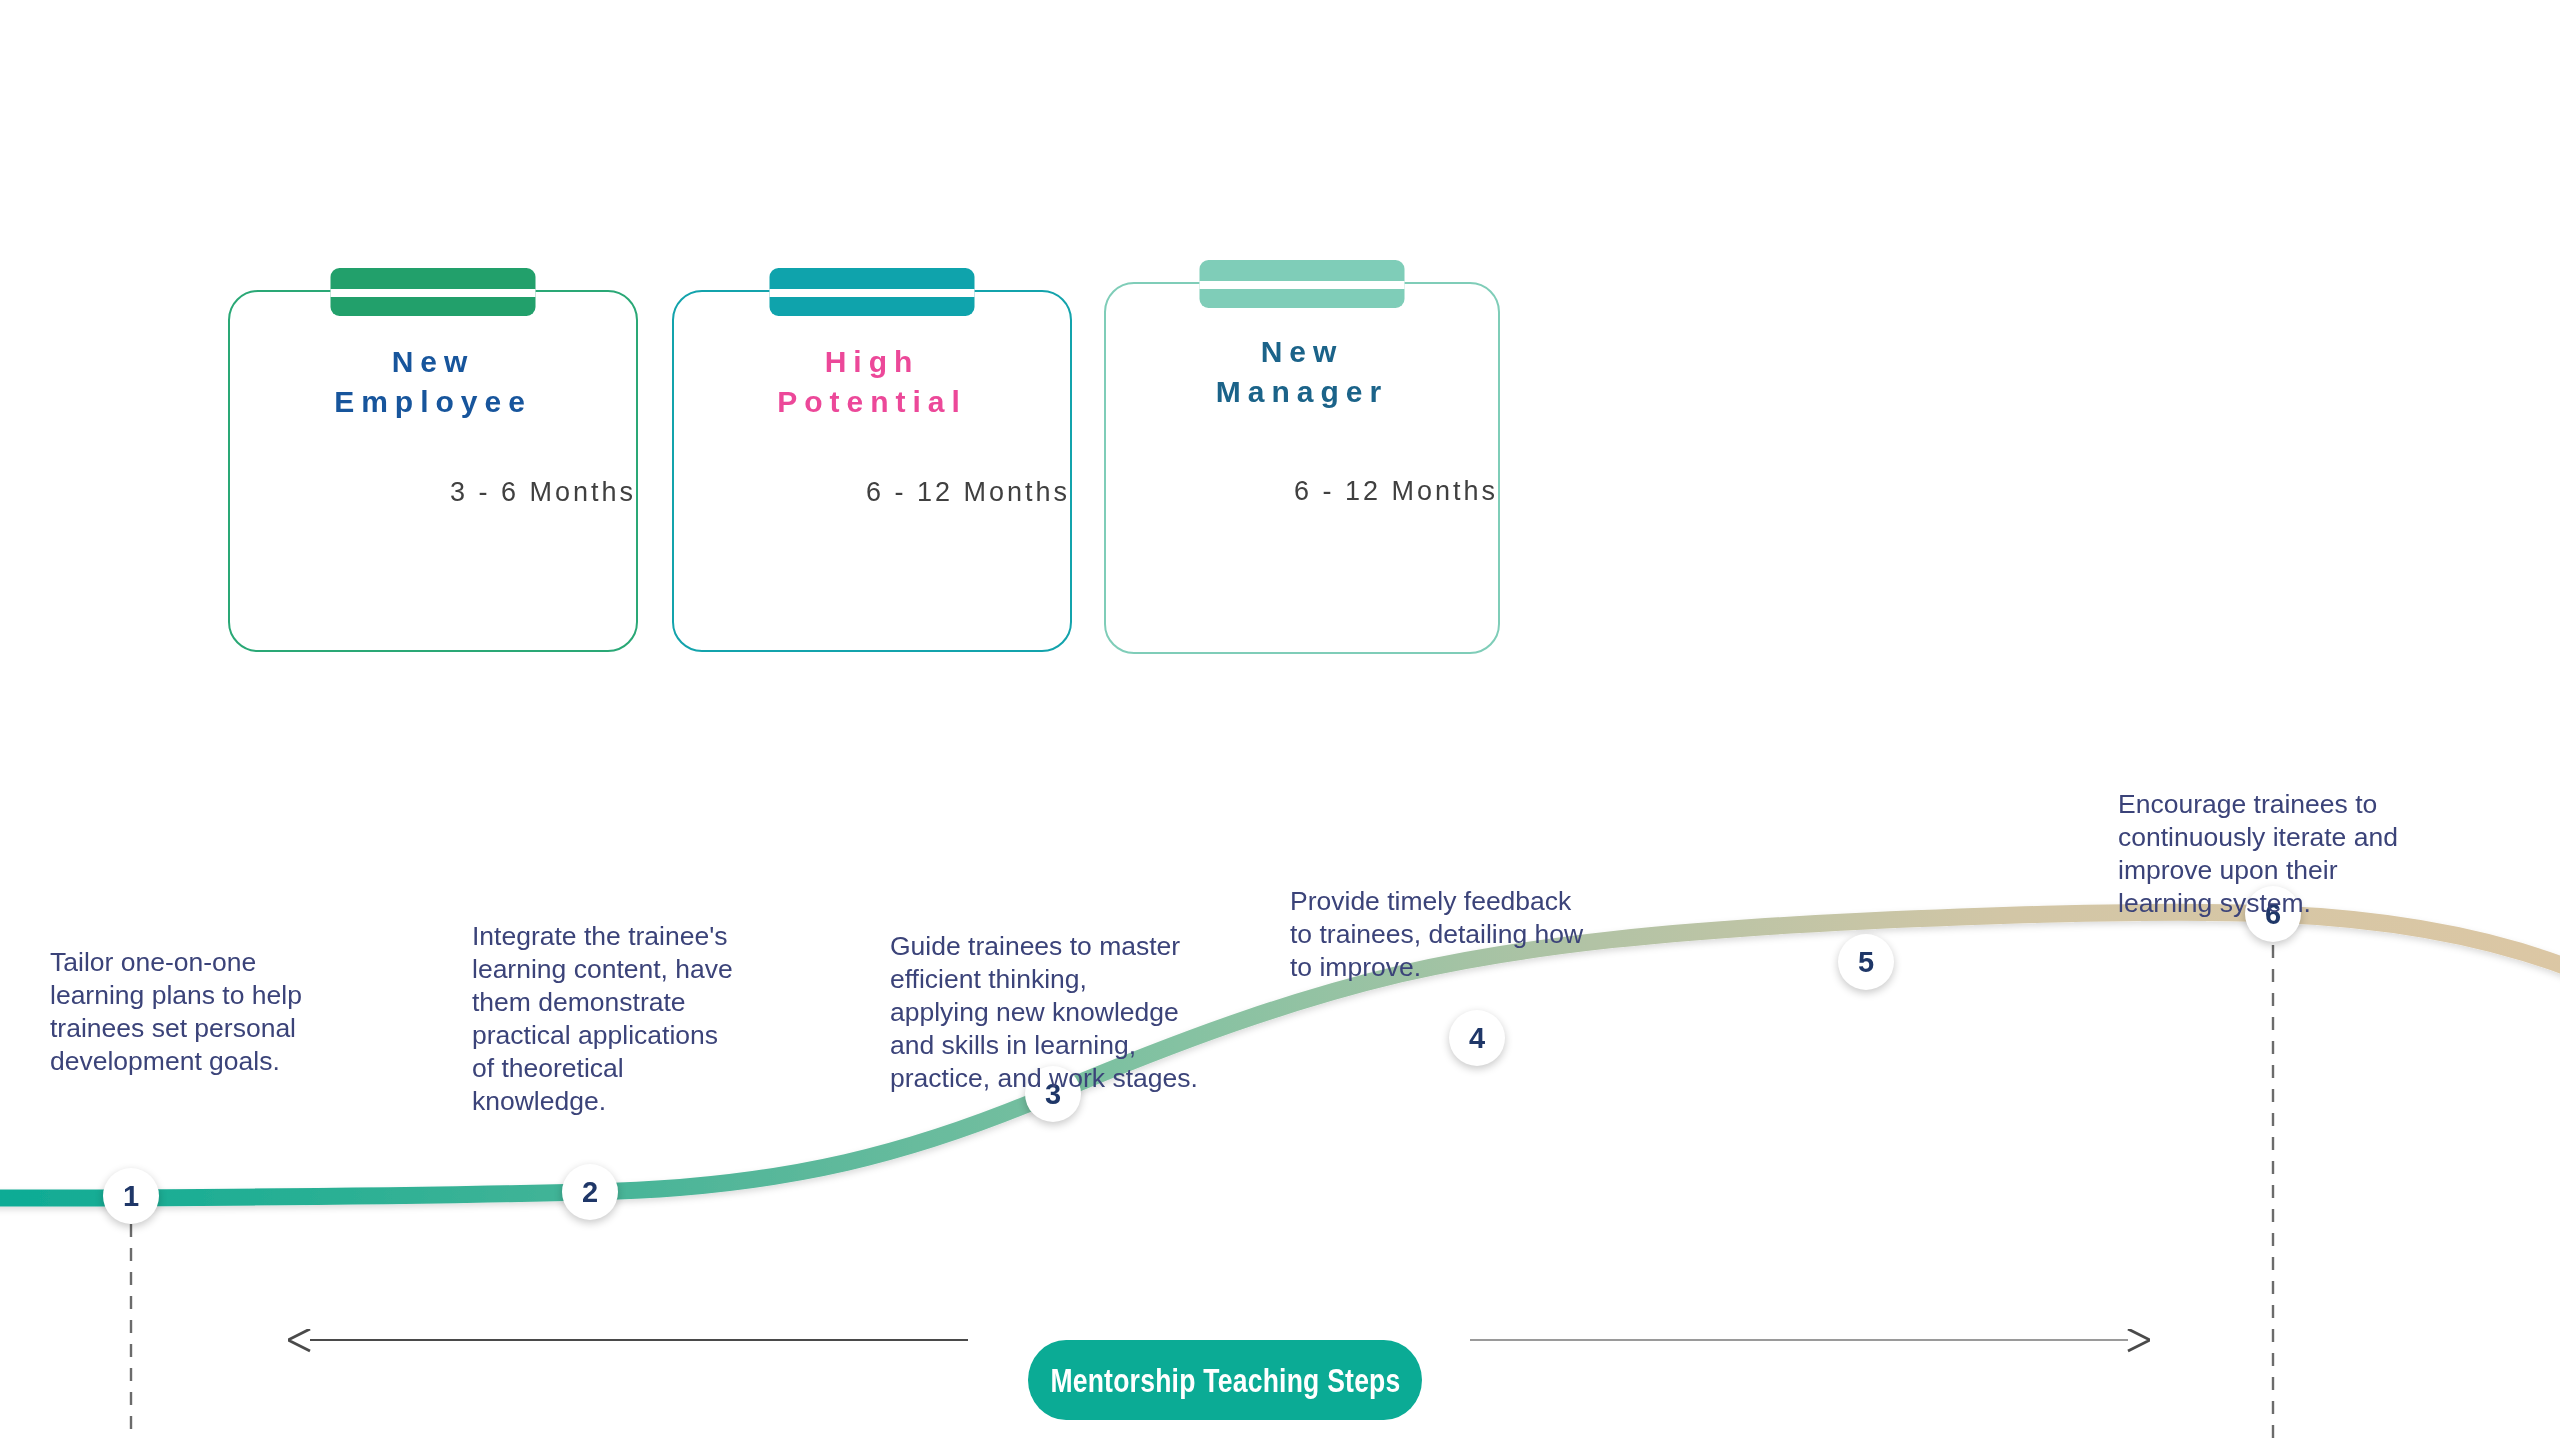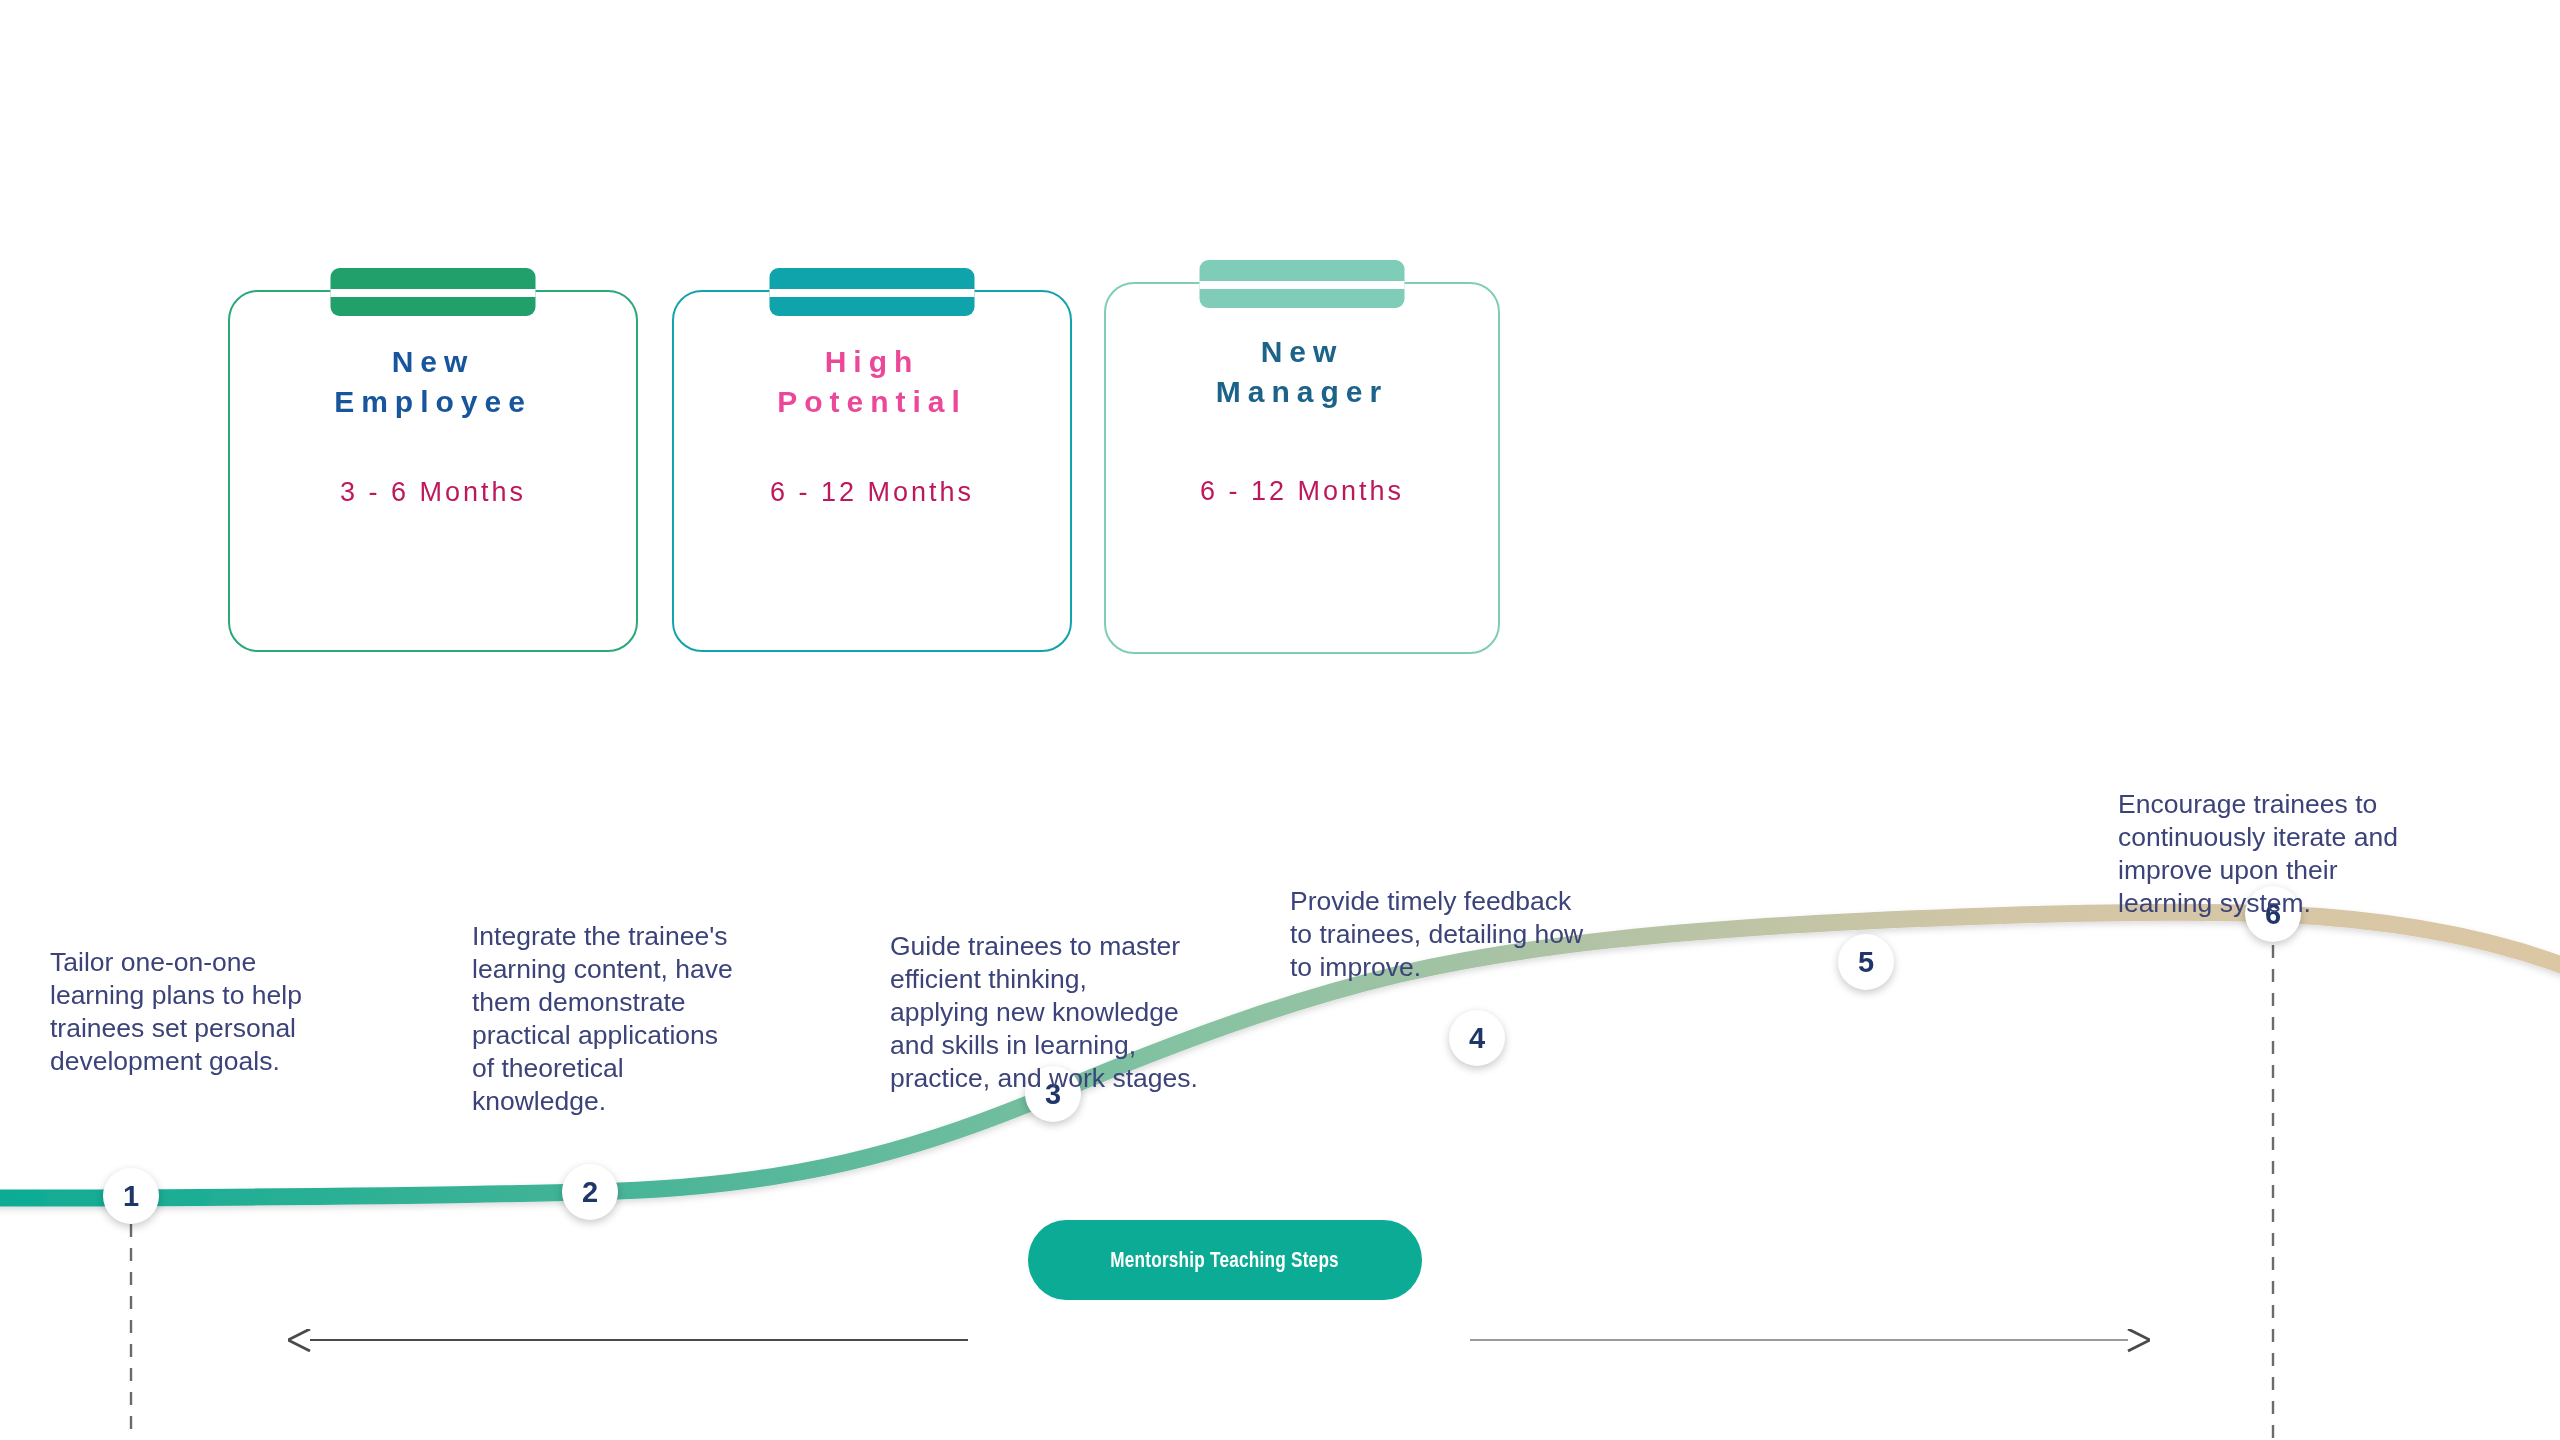--- a/index.html
+++ b/index.html
@@ -34,24 +34,24 @@
     text-align:center;
     font-weight:700;
     font-size:30px;
     letter-spacing:7px;
     line-height:40px;
     color:#17559c;
     white-space:pre-line;
   }
   .card .c-sub{
     position:absolute;left:0;right:0;
-    text-align:center;
+    text-align:right;
     font-size:27px;
     letter-spacing:3px;
-    color:#be185d;
+    color:#404040;
   }
 
   
   #card-new-employee{left:228px;top:290px;width:410px;height:362px;border-color:#2aa876;}
   #card-new-employee .tab{background:#22a06b;}
   #card-new-employee .c-title{top:50px;color:#17559c;}
   #card-new-employee .c-sub{top:185px;}
 
   
   #card-high-potential{left:672px;top:290px;width:400px;height:362px;border-color:#13a3ac;}
@@ -83,26 +83,26 @@
   
   .step-text{
     position:absolute;
     color:#3b4379;
     font-size:26.5px;
     line-height:33px;
     white-space:pre-line;
   }
   .pill{
     position:absolute;
-    left:1028px;top:1220px;
+    left:1028px;top:1340px;
     width:394px;height:80px;
     background:#0bab95;
     border-radius:40px/42px;
     display:flex;align-items:center;justify-content:center;
-    color:#ffffff;font-weight:700;font-size:22px;
+    color:#ffffff;font-weight:700;font-size:34px;
     letter-spacing:.3px;
     transform:scaleX(1);
   }
   .pill span{transform:scaleX(.78);display:inline-block;white-space:nowrap;}
 </style>
 </head>
 <body>
 
 <div class="stage">
 

